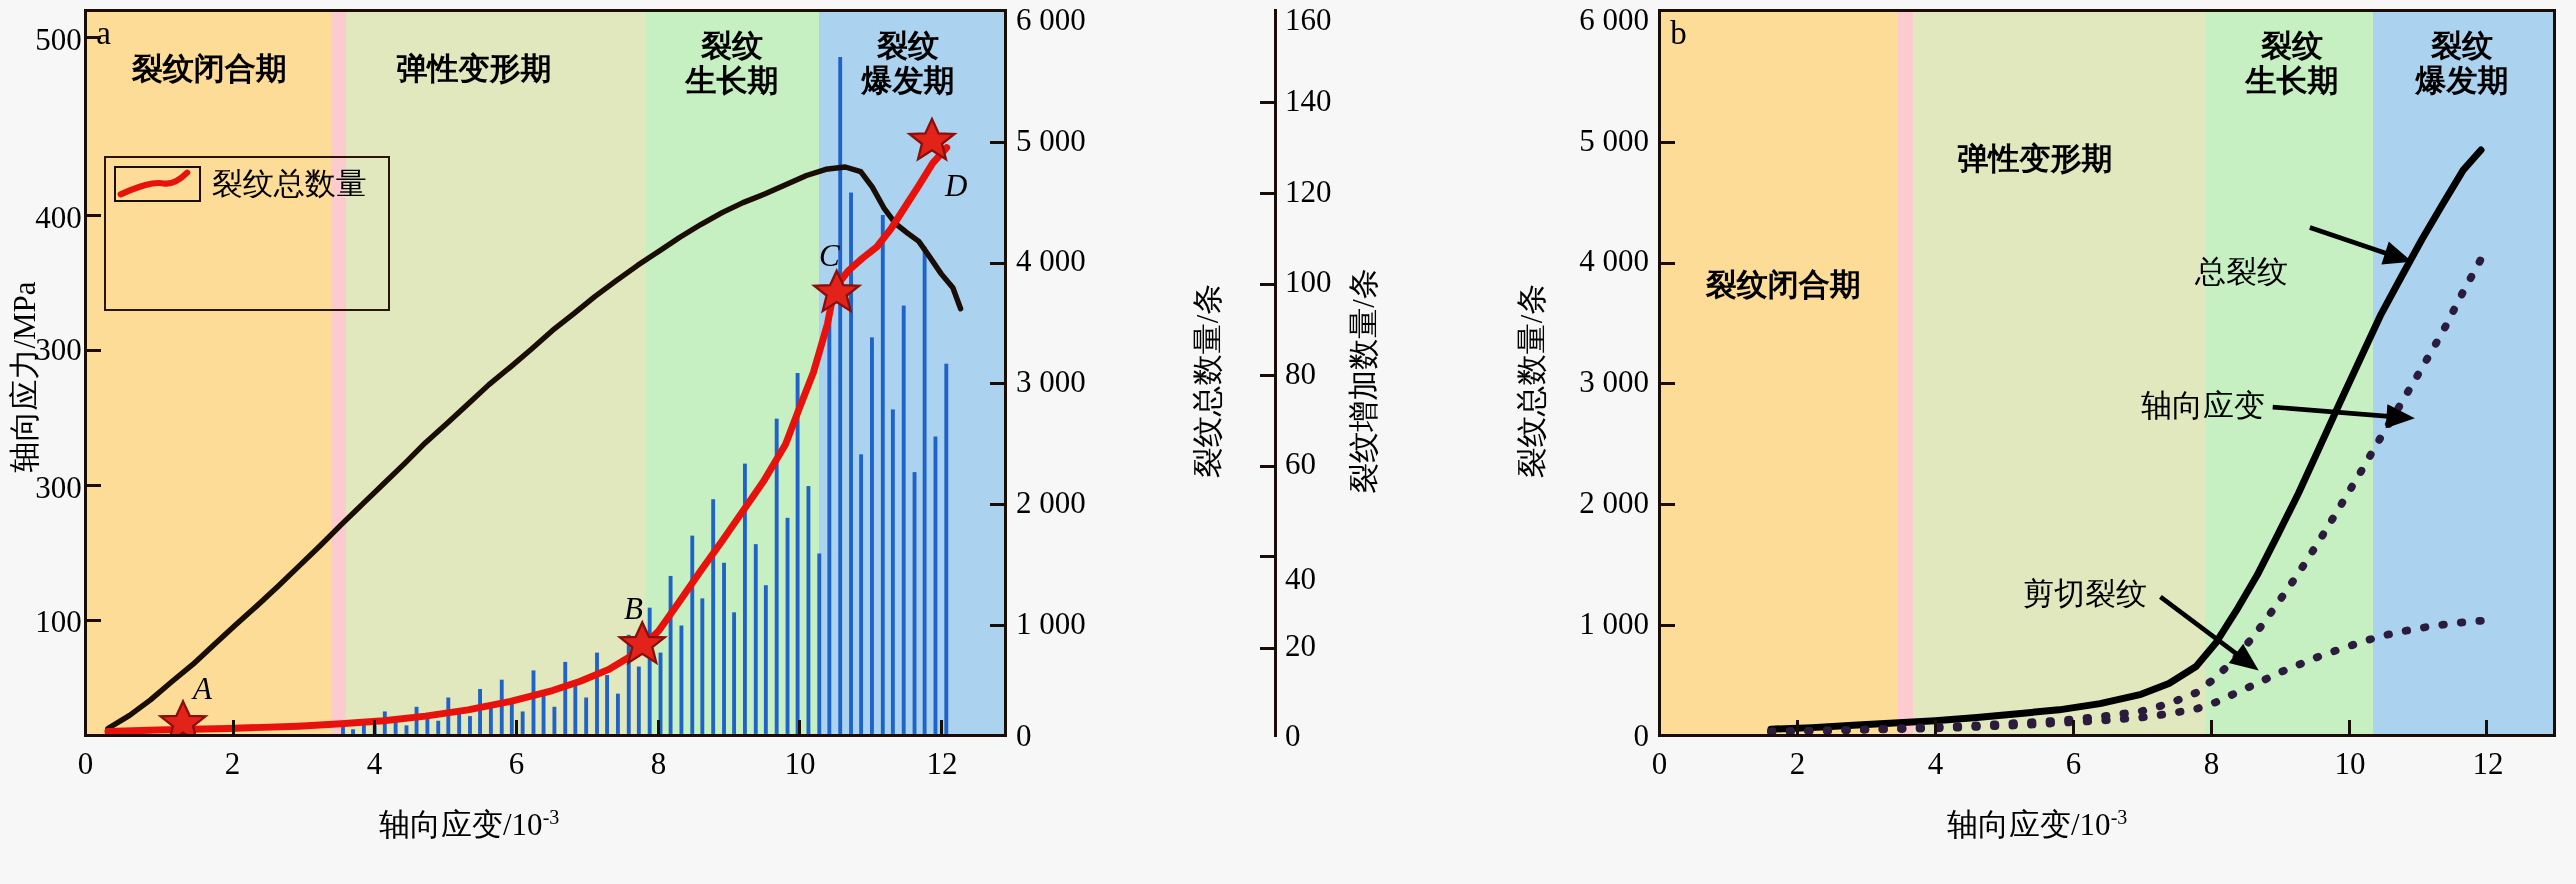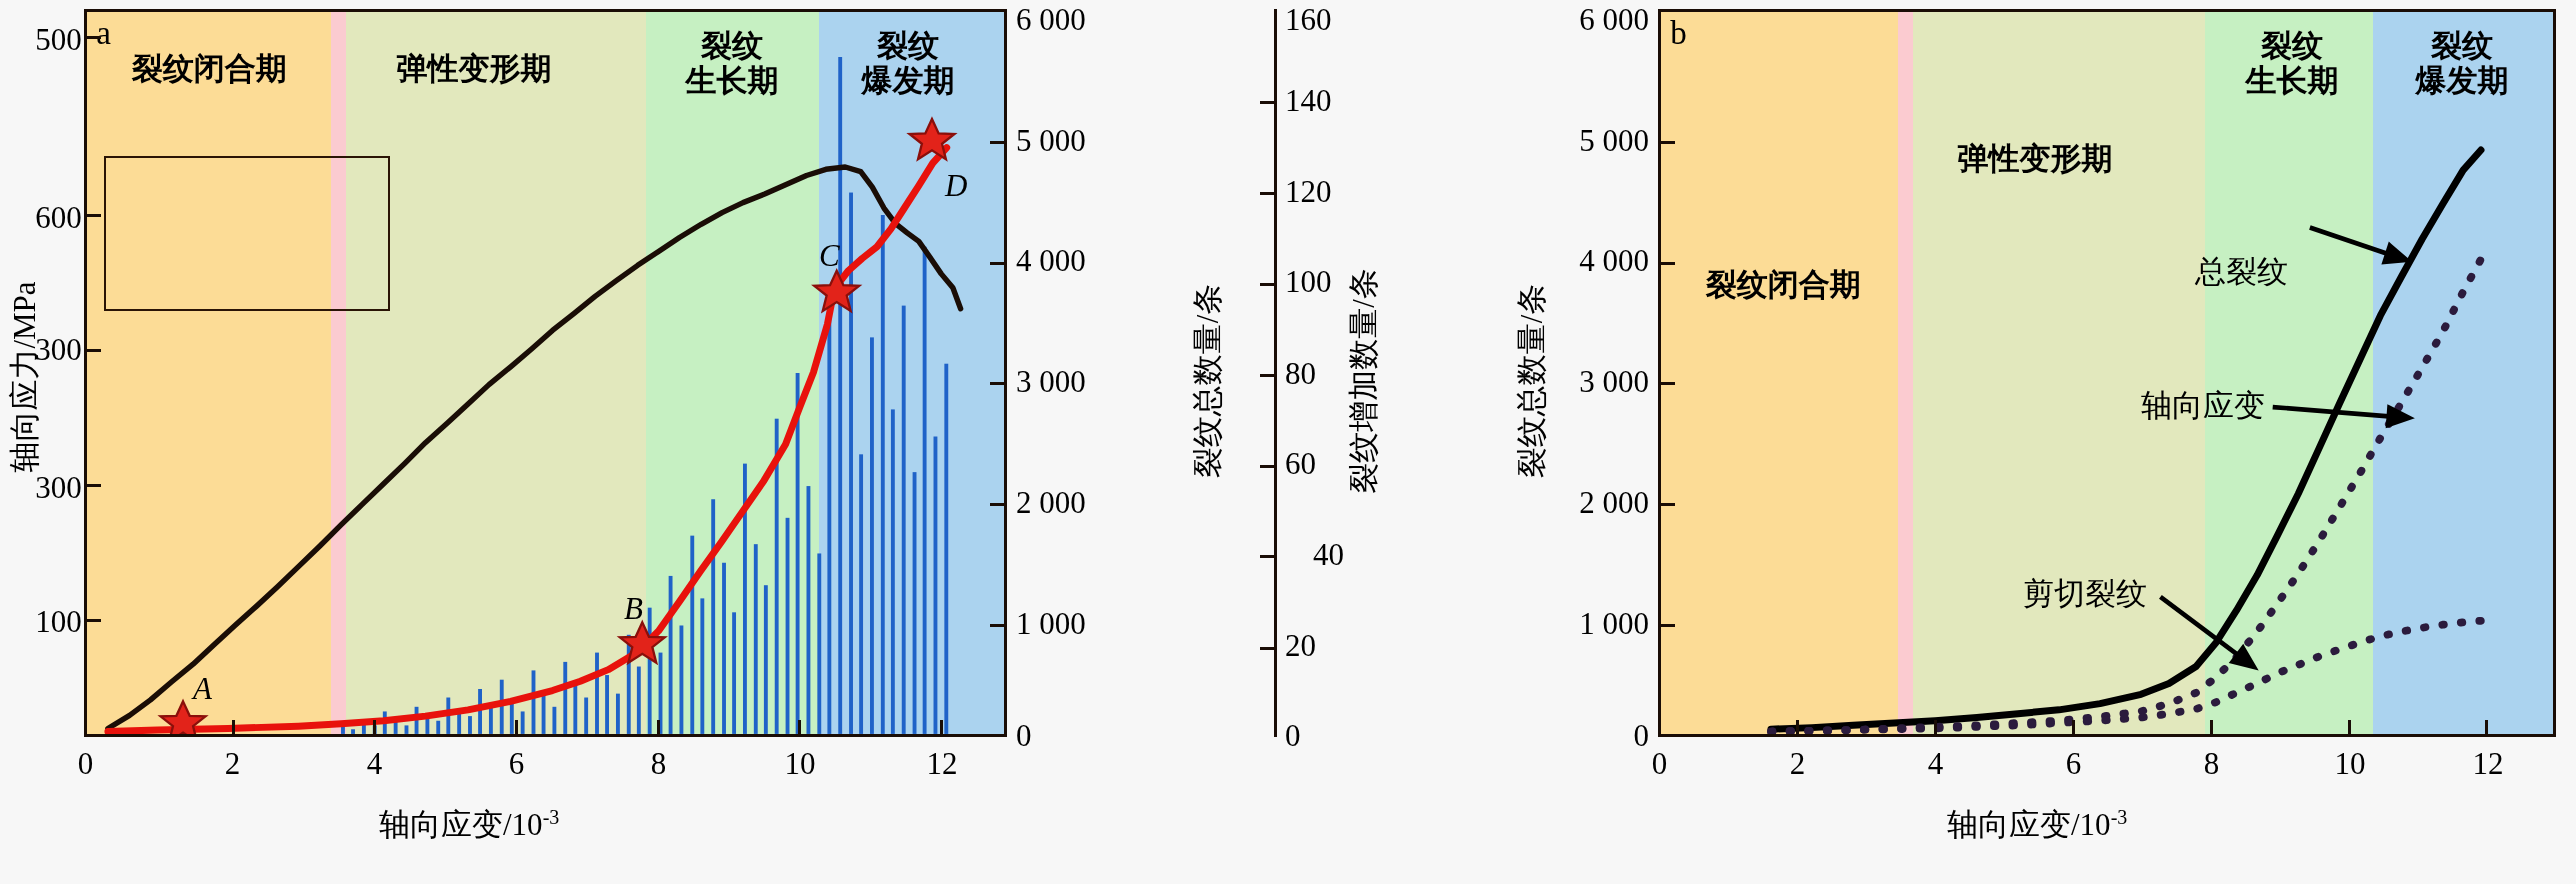--- a/index.html
+++ b/index.html
@@ -32,21 +32,21 @@
   svg{display:block;overflow:visible;}
 </style>
 </head>
 <body>
 
 <div id="root">
 
   <div class="panel">
 
     <div class="tick-lbl rt" style="left:7.7px;top:24px;width:74px;">500</div>
-    <div class="tick-lbl rt" style="left:7.7px;top:202px;width:74px;">600</div>
+    <div class="tick-lbl rt" style="left:7.7px;top:202px;width:74px;">400</div>
     <div class="tick-lbl rt" style="left:7.7px;top:334px;width:74px;">300</div>
     <div class="tick-lbl rt" style="left:7.7px;top:472px;width:74px;">300</div>
     <div class="tick-lbl rt" style="left:7.7px;top:606px;width:74px;">100</div>
 
     <div class="axis-title vert" style="left:-99px;top:356px;width:248px;text-align:center;transform:rotate(-90deg);">轴向应力/MPa</div>
 
     <div class="plotbox" style="left:84px;top:9.3px;width:923px;height:728px;">
 
       <div class="zone" style="left:0;width:26.6%;background:#fcdc96;"></div>
       <div class="zone" style="left:26.6%;width:1.6%;background:#fbcbd0;"></div>
@@ -134,20 +134,28 @@
           <polygon points="0,-28 8.6,-9.4 29,-8.6 13,4 18,24 0,12.5 -18,24 -13,4 -29,-8.6 -8.6,-9.4" transform="translate(968,362)"></polygon>
           <polygon points="0,-28 8.6,-9.4 29,-8.6 13,4 18,24 0,12.5 -18,24 -13,4 -29,-8.6 -8.6,-9.4" transform="translate(1091,166)"></polygon>
         </g>
       </svg>
       <div class="pt-lbl" style="left:106px;top:659px;">A</div>
       <div class="pt-lbl" style="left:537px;top:579px;">B</div>
       <div class="pt-lbl" style="left:732px;top:226px;">C</div>
       <div class="pt-lbl" style="left:858px;top:156px;">D</div>
 
       <div class="legend" style="left:17px;top:144px;width:267px;height:138px;padding:6.2px 7.7px;">
+        <div class="legend-row">
+          <span class="legend-key">
+            <svg width="82" height="31" viewBox="0 0 106 40">
+                <path d="M6 34 Q24 26 38 22 Q52 18 62 20 Q76 22 92 6" fill="none" stroke="#e8120c" stroke-width="8" stroke-linecap="round"></path>
+              </svg>
+          </span>
+          <span class="legend-txt">裂纹总数量</span>
+        </div>
       </div>
 
       <div class="panel-letter" style="left:9.3px;top:3.1px;">a</div>
     </div>
 
     <div class="tickmark" style="left:84px;top:36px;width:17px;height:3.1px;"></div>
     <div class="tickmark" style="left:84px;top:214px;width:17px;height:3.1px;"></div>
     <div class="tickmark" style="left:84px;top:349px;width:17px;height:3.1px;"></div>
     <div class="tickmark" style="left:84px;top:484px;width:17px;height:3.1px;"></div>
     <div class="tickmark" style="left:84px;top:619px;width:17px;height:3.1px;"></div>
@@ -195,21 +203,21 @@
     <div class="tickmark" style="left:1260px;top:465px;width:15.5px;height:3.1px;"></div>
     <div class="tickmark" style="left:1260px;top:555px;width:15.5px;height:3.1px;"></div>
     <div class="tickmark" style="left:1260px;top:647px;width:15.5px;height:3.1px;"></div>
 
     <div class="tick-lbl" style="left:1285px;top:3.9px;">160</div>
     <div class="tick-lbl" style="left:1285px;top:85px;">140</div>
     <div class="tick-lbl" style="left:1285px;top:176px;">120</div>
     <div class="tick-lbl" style="left:1285px;top:266px;">100</div>
     <div class="tick-lbl" style="left:1285px;top:358px;">80</div>
     <div class="tick-lbl" style="left:1285px;top:448px;">60</div>
-    <div class="tick-lbl" style="left:1285px;top:539px;margin-left:28px;">40</div>
+    <div class="tick-lbl" style="left:1285px;top:563px;">40</div>
     <div class="tick-lbl" style="left:1285px;top:630px;">20</div>
     <div class="tick-lbl" style="left:1285px;top:720px;">0</div>
 
     <div class="axis-title vert" style="left:1217px;top:360px;width:294px;text-align:center;transform:rotate(-90deg);">裂纹增加数量/条</div>
   </div>
 
   <div class="panel">
 
     <div class="tick-lbl rt" style="left:1510px;top:3.9px;width:139px;">6 000</div>
     <div class="tick-lbl rt" style="left:1510px;top:125px;width:139px;">5 000</div>

